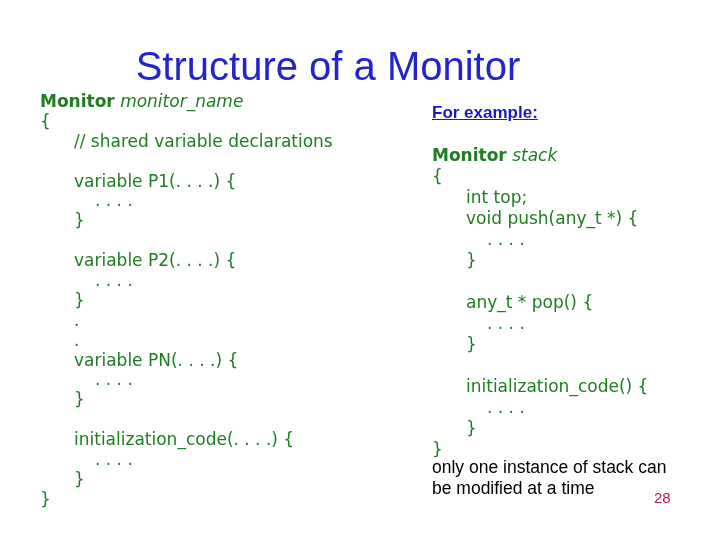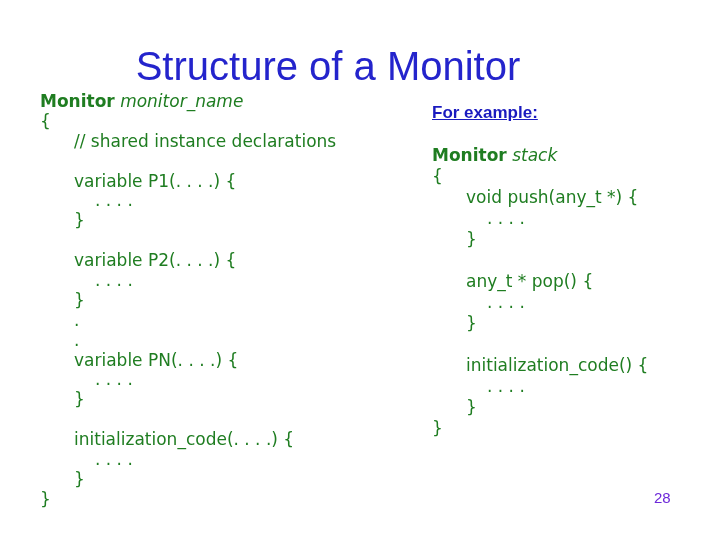--- a/index.html
+++ b/index.html
@@ -53,34 +53,34 @@
     font-size:17.5px;
     line-height:21px;
     color:#000000;
     white-space:nowrap;
   }
   .page-number{
     position:absolute;
     left:654px; top:489px;
     font-family:"Liberation Sans", sans-serif;
     font-size:15px;
-    color:#6d28d9;
+    color:#be185d;
   }
 </style>
 </head>
 <body>
 
 <div class="slide">
 
   <h1 class="title">Structure of a Monitor</h1>
 
   <div class="code code-left">
       <div class="code-line" style="padding-left: 0px;"><span class="kw">Monitor</span><span> </span><span class="ident">monitor_name</span></div>
       <div class="code-line" style="padding-left: 0px;"><span>{</span></div>
-      <div class="code-line" style="padding-left: 34px;"><span>// shared instance declarations</span></div>
+      <div class="code-line" style="padding-left: 34px;"><span>// shared variable declarations</span></div>
       <div class="code-line">&nbsp;</div>
       <div class="code-line" style="padding-left: 34px;"><span>variable P1(. . . .) {</span></div>
       <div class="code-line" style="padding-left: 55px;"><span>. . . .</span></div>
       <div class="code-line" style="padding-left: 34px;"><span>}</span></div>
       <div class="code-line">&nbsp;</div>
       <div class="code-line" style="padding-left: 34px;"><span>variable P2(. . . .) {</span></div>
       <div class="code-line" style="padding-left: 55px;"><span>. . . .</span></div>
       <div class="code-line" style="padding-left: 34px;"><span>}</span></div>
       <div class="code-line" style="padding-left: 34px;"><span>.</span></div>
       <div class="code-line" style="padding-left: 34px;"><span>.</span></div>
@@ -92,30 +92,35 @@
       <div class="code-line" style="padding-left: 55px;"><span>. . . .</span></div>
       <div class="code-line" style="padding-left: 34px;"><span>}</span></div>
       <div class="code-line" style="padding-left: 0px;"><span>}</span></div>
     </div>
 
   <div class="example-heading">For example:</div>
 
   <div class="code code-right">
       <div class="code-line" style="padding-left: 0px;"><span class="kw">Monitor</span><span> </span><span class="ident">stack</span></div>
       <div class="code-line" style="padding-left: 0px;"><span>{</span></div>
+      <div class="code-line" style="padding-left: 34px;"><span>int top;</span></div>
       <div class="code-line" style="padding-left: 34px;"><span>void push(any_t *) {</span></div>
       <div class="code-line" style="padding-left: 55px;"><span>. . . .</span></div>
       <div class="code-line" style="padding-left: 34px;"><span>}</span></div>
       <div class="code-line">&nbsp;</div>
       <div class="code-line" style="padding-left: 34px;"><span>any_t * pop() {</span></div>
       <div class="code-line" style="padding-left: 55px;"><span>. . . .</span></div>
       <div class="code-line" style="padding-left: 34px;"><span>}</span></div>
       <div class="code-line">&nbsp;</div>
       <div class="code-line" style="padding-left: 34px;"><span>initialization_code() {</span></div>
       <div class="code-line" style="padding-left: 55px;"><span>. . . .</span></div>
       <div class="code-line" style="padding-left: 34px;"><span>}</span></div>
       <div class="code-line" style="padding-left: 0px;"><span>}</span></div>
     </div>
 
+  <div class="note">
+    <div>only one instance of stack can</div>
+    <div>be modified at a time</div>
+  </div>
 
   <div class="page-number">28</div>
 
 </div>
 
 </body></html>

